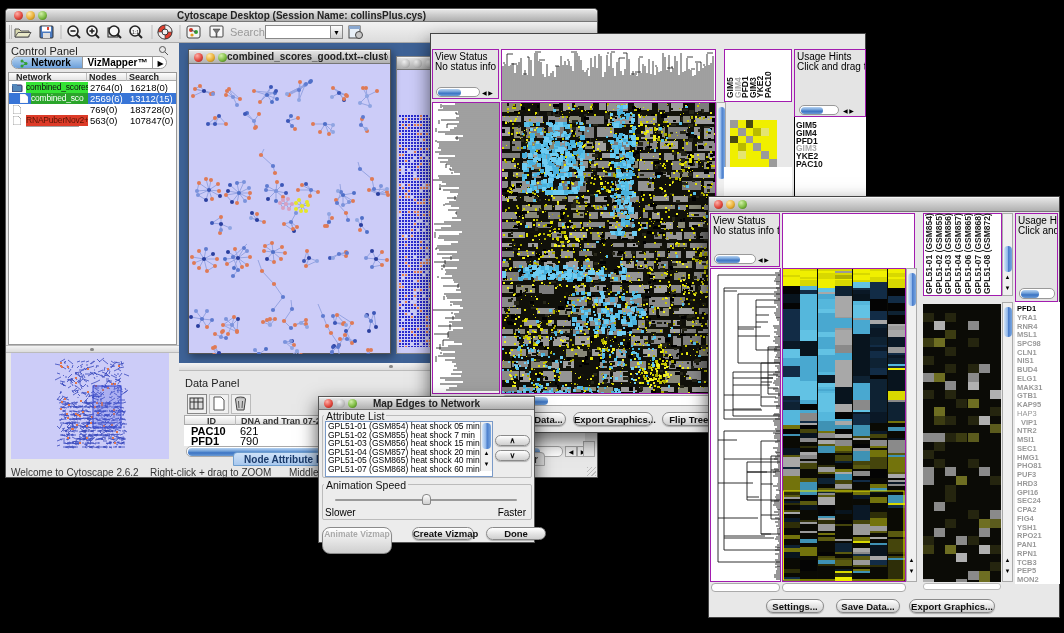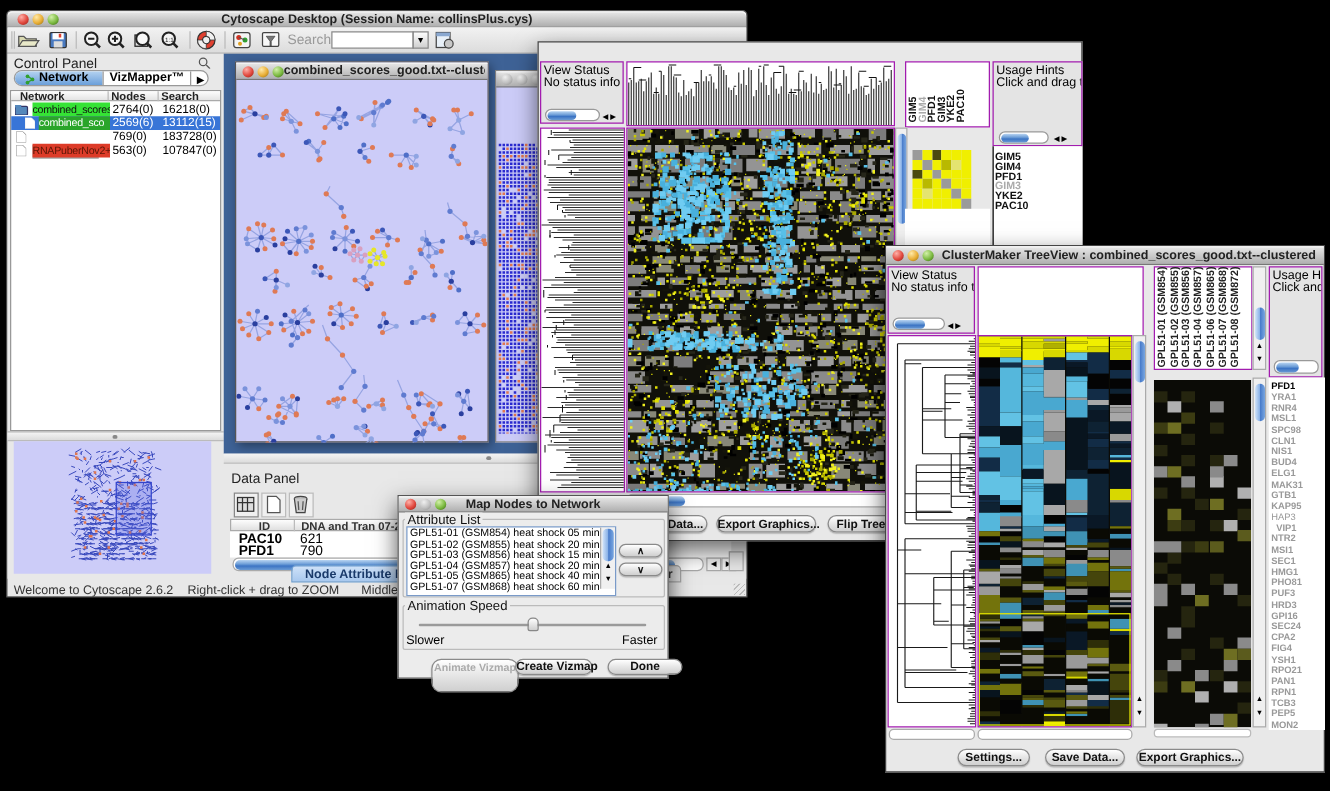--- a/index.html
+++ b/index.html
@@ -773,21 +773,20 @@
   <div class="macbtn" style="left:75px;top:378px;width:60px;height:14px;line-height:13px">Save Data...</div>
   <div class="macbtn" style="left:142px;top:378px;width:80px;height:14px;line-height:13px">Export Graphics...</div>
   <div class="macbtn" style="left:231px;top:378px;width:80px;height:14px;line-height:13px">Flip Tree Node</div>
 </div>
 
 <div class="abs" style="left:708px;top:196px;width:352px;height:422px;background:#e8e8e8;border:1px solid #444;box-shadow:0 8px 18px rgba(0,0,0,0.7)">
   <div class="titlebar abs" style="left:0;top:0;right:0;height:15px">
     <div class="tl red" style="left:5px;top:3px"></div>
     <div class="tl yel" style="left:17px;top:3px"></div>
     <div class="tl grn" style="left:29px;top:3px"></div>
-    <div class="wtitle" style="position:absolute;left:40px;right:2px;font-size:10px;line-height:15px;white-space:nowrap;overflow:hidden">ClusterMaker TreeView : combined_scores_good.txt--clustered</div>
   </div>
   <div class="abs pb" style="left:1px;top:16px;width:70px;height:54px;background:#e4e4e4">
     <div style="font-size:10px;padding:2px 0 0 2px;line-height:10px;white-space:nowrap;overflow:hidden">View Status<br>No status info t</div>
     <div class="abs" style="left:3px;top:40px;width:42px;height:10px;background:#fff;border:1px solid #999;border-radius:5px">
       <div class="aquaH" style="left:1px;top:1px;width:24px;height:7px"></div>
     </div>
     <div class="abs" style="left:47px;top:42px;font-size:6px">◀ ▶</div>
   </div>
   <div class="abs pb" style="left:73px;top:16px;width:133px;height:56px;background:#fff"></div>
   <div class="abs pb" style="left:214px;top:16px;width:79px;height:83px;background:#fff"></div>
@@ -902,41 +901,41 @@
   <div class="macbtn" style="left:57px;top:402px;width:58px;height:14px;line-height:13px">Settings...</div>
   <div class="macbtn" style="left:127px;top:402px;width:64px;height:14px;line-height:13px">Save Data...</div>
   <div class="macbtn" style="left:200px;top:402px;width:86px;height:14px;line-height:13px">Export Graphics...</div>
 </div>
 
 <div class="abs" style="left:318px;top:396px;width:217px;height:147px;background:#ececec;border:1px solid #555;box-shadow:0 8px 18px rgba(0,0,0,0.7)">
   <div class="titlebar abs" style="left:0;top:0;right:0;height:13px">
     <div class="tl red" style="left:5px;top:2px"></div>
     <div class="tl off" style="left:17px;top:2px"></div>
     <div class="tl grn" style="left:29px;top:2px"></div>
-    <div class="wtitle" style="font-size:10px;line-height:13px">Map Nodes to Network</div>
+    <div class="wtitle" style="font-size:10px;line-height:13px">Map Edges to Network</div>
   </div>
   <div class="fieldset" style="left:3px;top:18px;width:210px;height:63px"></div>
   <div class="flabel" style="left:5px;top:13px">Attribute List</div>
   <div class="abs" style="left:6px;top:24px;width:168px;height:56px;background:#fff;border:1.5px solid #7a9ac8;font-size:8.5px;padding:0 0 0 2px;overflow:hidden">
       <div style="height:8.6px;line-height:8.6px;white-space:nowrap">GPL51-01 (GSM854) heat shock 05 min</div>
-      <div style="height:8.6px;line-height:8.6px;white-space:nowrap">GPL51-02 (GSM855) heat shock 20 min</div>
+      <div style="height:8.6px;line-height:8.6px;white-space:nowrap">GPL51-02 (GSM855) heat shock 7 min</div>
       <div style="height:8.6px;line-height:8.6px;white-space:nowrap">GPL51-03 (GSM856) heat shock 15 min</div>
       <div style="height:8.6px;line-height:8.6px;white-space:nowrap">GPL51-04 (GSM857) heat shock 20 min</div>
       <div style="height:8.6px;line-height:8.6px;white-space:nowrap">GPL51-05 (GSM865) heat shock 40 min</div>
       <div style="height:8.6px;line-height:8.6px;white-space:nowrap">GPL51-07 (GSM868) heat shock 60 min</div>
     </div>
   <div class="abs" style="left:161px;top:25px;width:12px;height:49px;background:#f0f0f0;border-left:1px solid #aaa">
     <div class="aquaV" style="left:1px;top:1px;width:9px;height:26px"></div>
     <div class="abs" style="left:0;top:28px;width:11px;text-align:center;font-size:6px">▲</div>
     <div class="abs" style="left:0;top:39px;width:11px;text-align:center;font-size:6px">▼</div>
   </div>
   <div class="macbtn" style="left:176px;top:38px;width:35px;height:11px;line-height:10px;border-radius:6px;font-size:8px">∧</div>
   <div class="macbtn" style="left:176px;top:53px;width:35px;height:11px;line-height:10px;border-radius:6px;font-size:8px">∨</div>
   <div class="fieldset" style="left:3px;top:87px;width:210px;height:36px"></div>
   <div class="flabel" style="left:5px;top:82px">Animation Speed</div>
   <div class="abs" style="left:16px;top:102px;width:182px;height:2px;background:#9a9a9a;border-radius:1px"></div>
   <div class="abs" style="left:103px;top:97px;width:9px;height:11px;background:linear-gradient(#fdfdfd,#cfcfcf);border:1px solid #888;border-radius:4px 4px 2px 2px"></div>
   <div class="abs" style="left:6px;top:110px;font-size:10px">Slower</div>
   <div class="abs" style="right:8px;top:110px;font-size:10px">Faster</div>
-  <div class="macbtn" style="left:26px;top:130px;width:70px;height:27px;line-height:12px;color:#aaa;font-size:8.5px">Animate Vizmap</div>
+  <div class="macbtn" style="left:3px;top:130px;width:70px;height:27px;line-height:12px;color:#aaa;font-size:8.5px">Animate Vizmap</div>
   <div class="macbtn" style="left:93px;top:130px;width:62px;height:13px;line-height:12px">Create Vizmap</div>
   <div class="macbtn" style="left:167px;top:130px;width:60px;height:13px;line-height:12px">Done</div>
 </div>
 
 </body></html>

